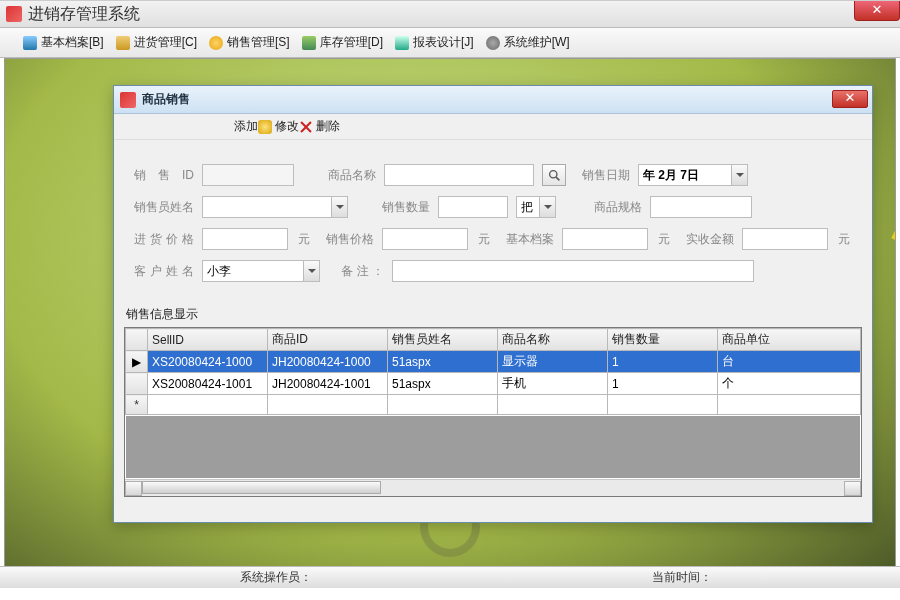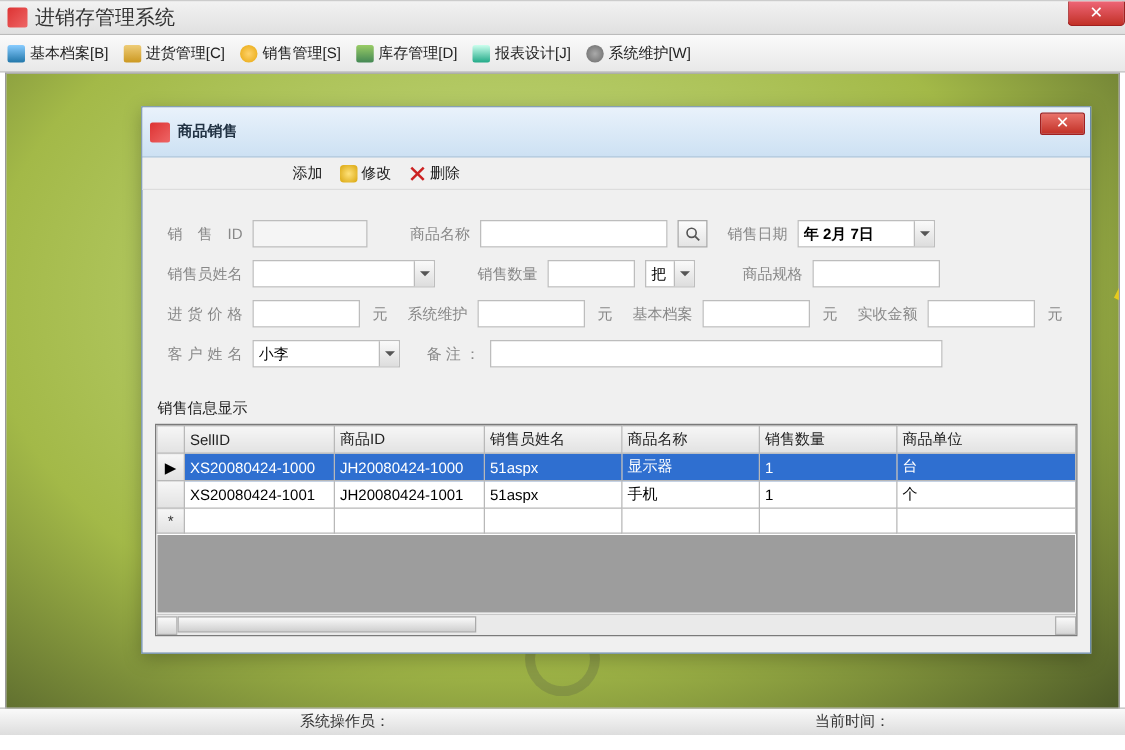--- a/index.html
+++ b/index.html
@@ -4,47 +4,47 @@
 <style>
 * { box-sizing: border-box; margin: 0; padding: 0; font-family: "Microsoft YaHei", "SimSun", Arial, sans-serif; }
 body { width: 900px; height: 600px; overflow: hidden; background: #fff; position: relative; }
 
 
 .titlebar { height: 28px; background: linear-gradient(#f2f2f2,#e0e0e0); display: flex; align-items: center; padding: 0 6px; position: relative; border-top: 1px solid #ccc; border-bottom: 1px solid #bbb;}
 .titlebar .app-icon { width: 16px; height: 16px; background: linear-gradient(135deg,#d33,#e66); border-radius: 2px; margin-right: 6px; }
 .titlebar .title { font-size: 16px; color: #333; }
 .titlebar .close-btn { position: absolute; right: 0; top: 0; width: 46px; height: 20px; background: linear-gradient(#e67,#c23127); border: 1px solid #a02020; border-top: none; color: #fff; text-align: center; line-height: 18px; font-size: 13px; border-radius: 0 0 4px 4px;}
 
-.menubar { height: 30px; background: linear-gradient(#fafafa,#e8e8e8); border-bottom: 1px solid #bbb; display: flex; align-items: center; padding: 0 6px; gap: 12px;}
+.menubar { height: 30px; background: linear-gradient(#fafafa,#e8e8e8); border-bottom: 1px solid #bbb; display: flex; align-items: center; padding: 0 23px; gap: 12px;}
 .menubar .menu-item { font-size: 12px; color: #222; display: inline-flex; align-items: center; gap: 4px; cursor: default;}
 .menu-icon { width: 14px; height: 14px; display: inline-block; border-radius: 2px;}
 .icon-doc { background: linear-gradient(#8cf,#27a); }
 .icon-in  { background: linear-gradient(#ec7,#c92); }
 .icon-sale{ background: radial-gradient(circle,#fed26a,#e7a60b); border-radius: 50%;}
 .icon-stock{ background: linear-gradient(#9c6,#485);}
 .icon-report{ background: linear-gradient(#cfe,#2a8);}
 .icon-sys { background: radial-gradient(circle,#aaa,#666); border-radius: 50%;}
 
 .client-area { position: absolute; top: 58px; left: 4px; right: 4px; bottom: 22px; border: 1px solid #999; background: radial-gradient(ellipse at 45% 35%, #c8d98a 0%, #b6cc69 30%, #a3b948 60%, #4a5727 100%); overflow: hidden;}
 .bg-arc { position: absolute; right: -140px; bottom: -90px; width: 480px; height: 480px; border: 28px solid rgba(247, 211, 21, 0.85); border-left-color: transparent; border-top-color: transparent; border-radius: 50%; transform: rotate(-18deg);}
 .bg-logo { position: absolute; bottom: 20px; left: 50%; width: 60px; height: 60px; margin-left: -30px; border: 8px solid rgba(100,110,70,0.35); border-top-color: transparent; border-radius: 50%;}
 
 .statusbar { position: absolute; bottom: 12px; left: 0; right: 0; height: 22px; background: linear-gradient(#fafafa,#ddd); border-top: 1px solid #bbb; font-size: 12px; color: #333; display: flex; align-items: center;}
 .statusbar .cell { padding: 0 10px; }
 .statusbar .cell:first-child { margin-left: 230px;}
 .statusbar .cell:last-child { margin-left: 320px;}
 
 
 .dialog { position: absolute; left: 108px; top: 26px; width: 760px; height: 438px; background: #f0f0f0; border: 1px solid #6a8bab; box-shadow: 0 4px 14px rgba(0,0,0,0.25);}
-.dlg-title { height: 40px; background: linear-gradient(#e9f2fb,#cde1f3); border-bottom: 1px solid #a9c3dc; display: flex; align-items: center; padding: 0 6px; position: relative;}
+.dlg-title { height: 28px; background: linear-gradient(#e9f2fb,#cde1f3); border-bottom: 1px solid #a9c3dc; display: flex; align-items: center; padding: 0 6px; position: relative;}
 .dlg-title .app-icon { width: 16px; height: 16px; background: linear-gradient(135deg,#d33,#e66); border-radius: 2px; margin-right: 6px;}
 .dlg-title .title { font-size: 12px; font-weight: bold; color: #234;}
 .dlg-title .dlg-close { position: absolute; right: 4px; top: 4px; width: 36px; height: 18px; background: linear-gradient(#e9736b,#c23127); border: 1px solid #a02020; border-radius: 2px; color: #fff; text-align: center; line-height: 14px; font-size: 13px;}
 
-.dlg-toolbar { height: 26px; display: flex; align-items: center; gap: 14px; padding-left: 120px; background: #f0f0f0; border-bottom: 1px solid #ddd;}
+.dlg-toolbar { height: 26px; display: flex; align-items: center; padding-left: 120px; background: #f0f0f0; border-bottom: 1px solid #ddd;}
 .dlg-toolbar .tb-item { font-size: 12px; color: #222; display: inline-flex; align-items: center; gap: 3px;}
 .tb-item .ico { width: 14px; height: 14px; display: inline-block;}
 .ico-edit { background: radial-gradient(circle,#ffe27a,#d9a50c); border-radius: 3px;}
 .ico-del  { position: relative; }
 .ico-del::before, .ico-del::after { content:""; position:absolute; left: 6px; top: 0; width: 2px; height: 14px; background: #c22;}
 .ico-del::before { transform: rotate(45deg);}
 .ico-del::after  { transform: rotate(-45deg);}
 
 .form { padding: 24px 20px 10px 20px; }
 .row { display: flex; align-items: center; gap: 8px; margin-bottom: 10px; font-size: 12px; color: #888;}
@@ -170,21 +170,21 @@
           <span class="arrow"></span>
         </span>
         <span class="lbl2" style="margin-left:22px">商品规格</span>
         <input class="txt" style="width: 102px;" value="">
       </div>
 
       <div class="row">
         <span class="lbl">进货价格</span>
         <input class="txt" style="width: 86px;" value="">
         <span class="unit">元</span>
-        <span class="lbl2">系统维护</span>
+        <span class="lbl2">销售价格</span>
         <input class="txt" style="width: 86px;" value="">
         <span class="unit">元</span>
         <span class="lbl2">基本档案</span>
         <input class="txt" style="width: 86px;" value="">
         <span class="unit">元</span>
         <span class="lbl2">实收金额</span>
         <input class="txt" style="width: 86px;" value="">
         <span class="unit">元</span>
       </div>
 

